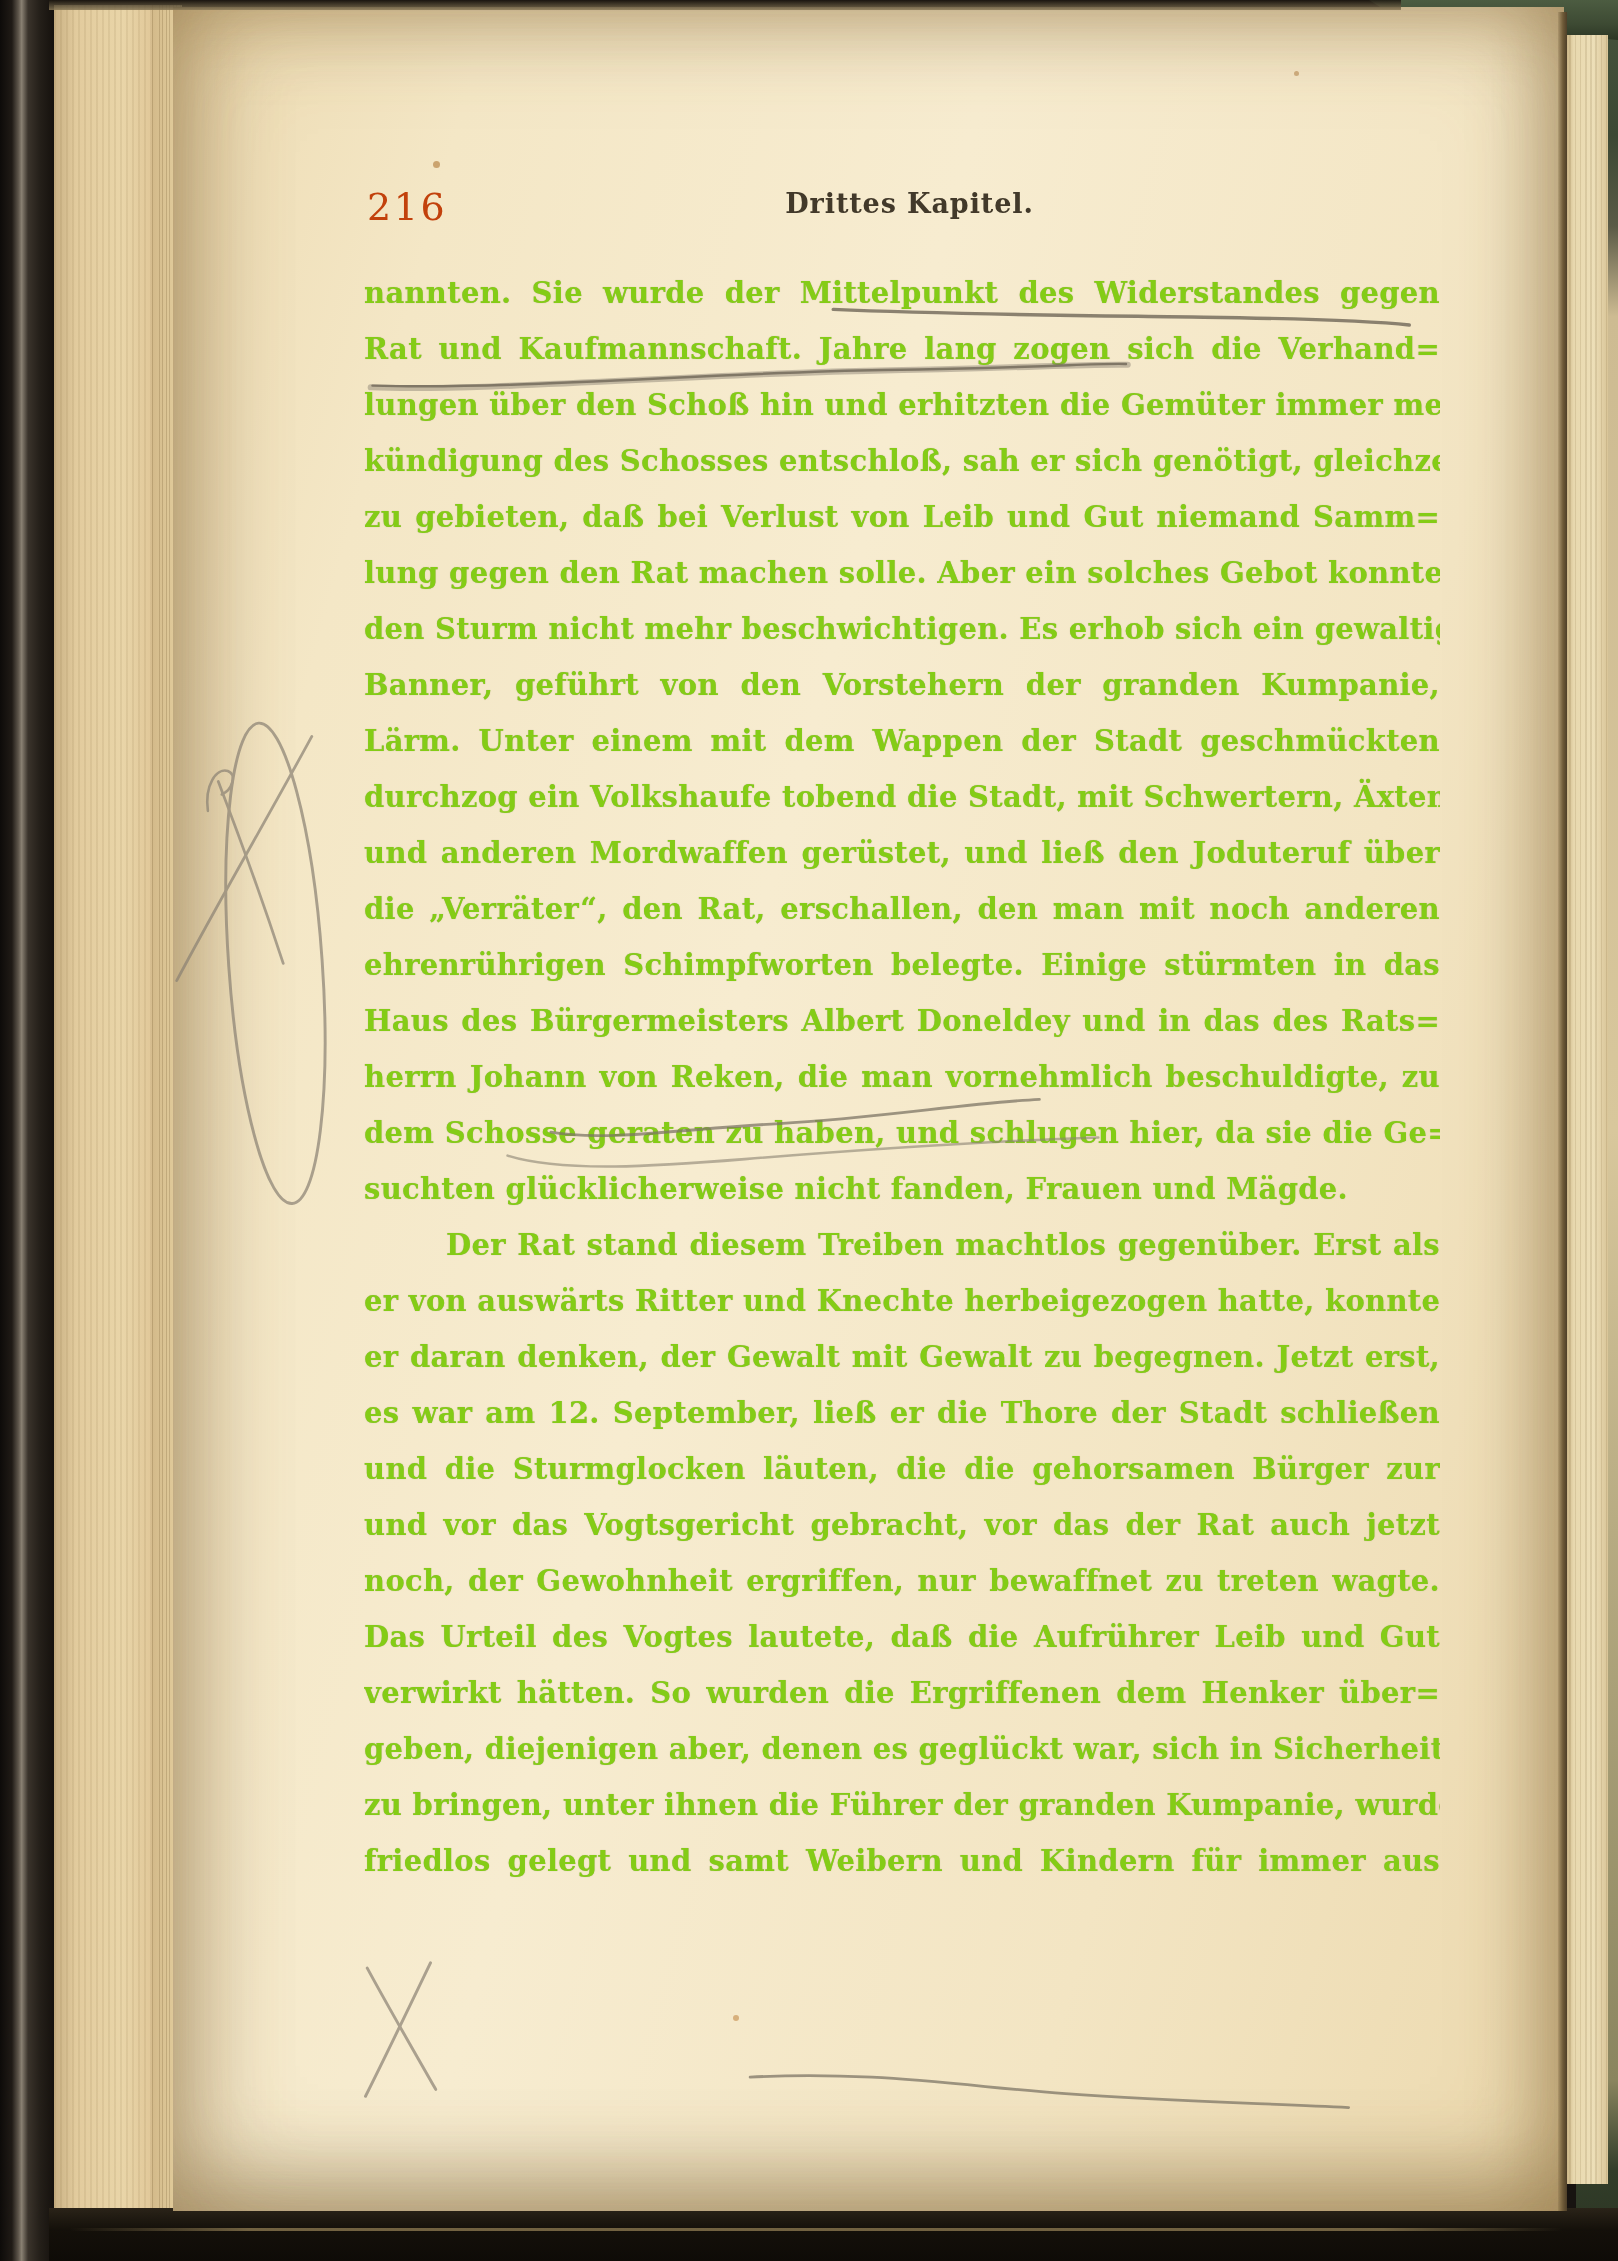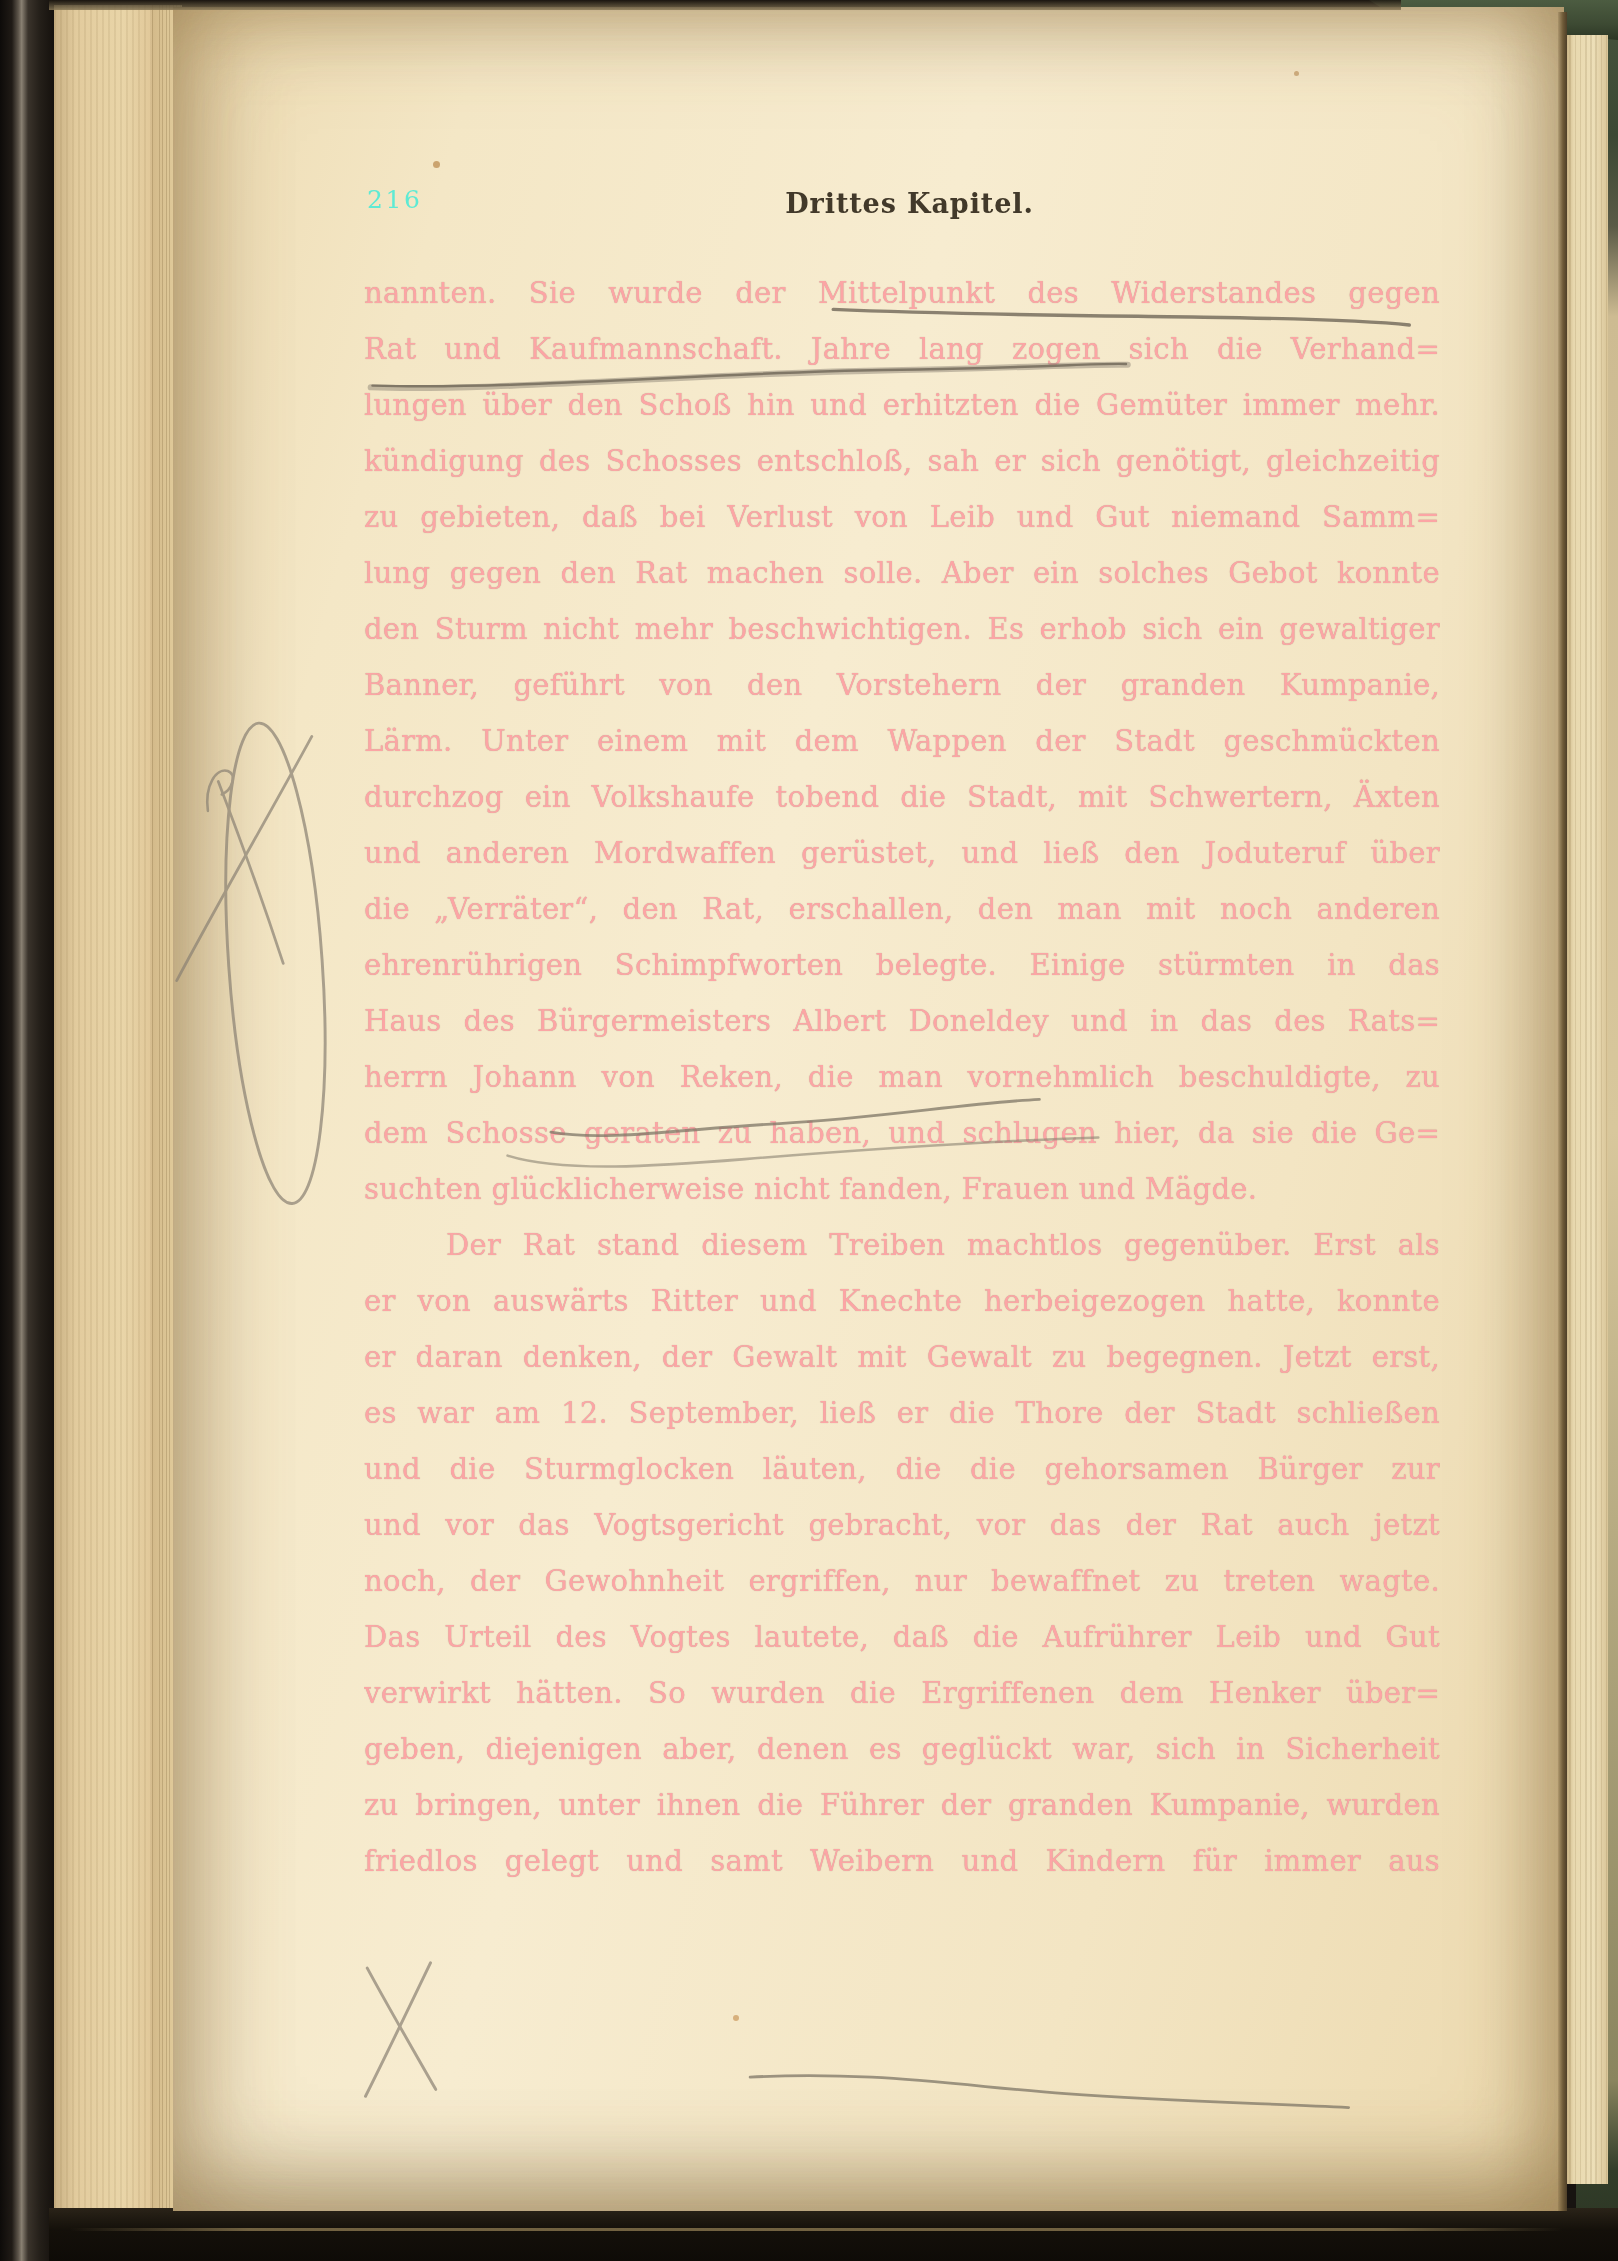--- a/index.html
+++ b/index.html
@@ -63,33 +63,33 @@
       inset 0 39px 61px rgba(190,160,110,.18);
   }
   .page-right-edge-line{
     position:absolute;left:1558px;top:12px;width:8.7px;height:2199px;
     background:linear-gradient(90deg,rgba(90,70,40,.15),#6e5a38 55%,#4e3f28);
   }
   .stain{position:absolute;border-radius:50%;}
   
   .page-number{
     position:absolute;left:367px;top:185px;
-    font-size:25px;color:#5eead4;letter-spacing:2.6px;
+    font-size:38px;color:#c2410c;letter-spacing:2.6px;
     font-family:"DejaVu Serif",serif;
   }
   .running-header{
     position:absolute;left:710px;top:188px;width:399px;text-align:center;
     font-size:27px;font-weight:bold;color:#42392a;letter-spacing:0.9px;
   }
   .text-block{
     position:absolute;left:364px;top:265px;width:1076px;
   }
   .tline{
     height:56px;line-height:56px;overflow:hidden;white-space:nowrap;
-    font-size:29px;font-weight:normal;color:#fca5a5;
+    font-size:29px;font-weight:bold;color:#84cc16;
     text-align:justify;text-align-last:justify;
     letter-spacing:0.3px;
     text-shadow:0 0 0.9px rgba(58,50,31,.35);
   }
   .tline.para-end{text-align-last:left;}
   .tline.indent{text-indent:82px;}
   
   .pencil-overlay{position:absolute;left:0;top:0;pointer-events:none;}
 </style>
 </head>

